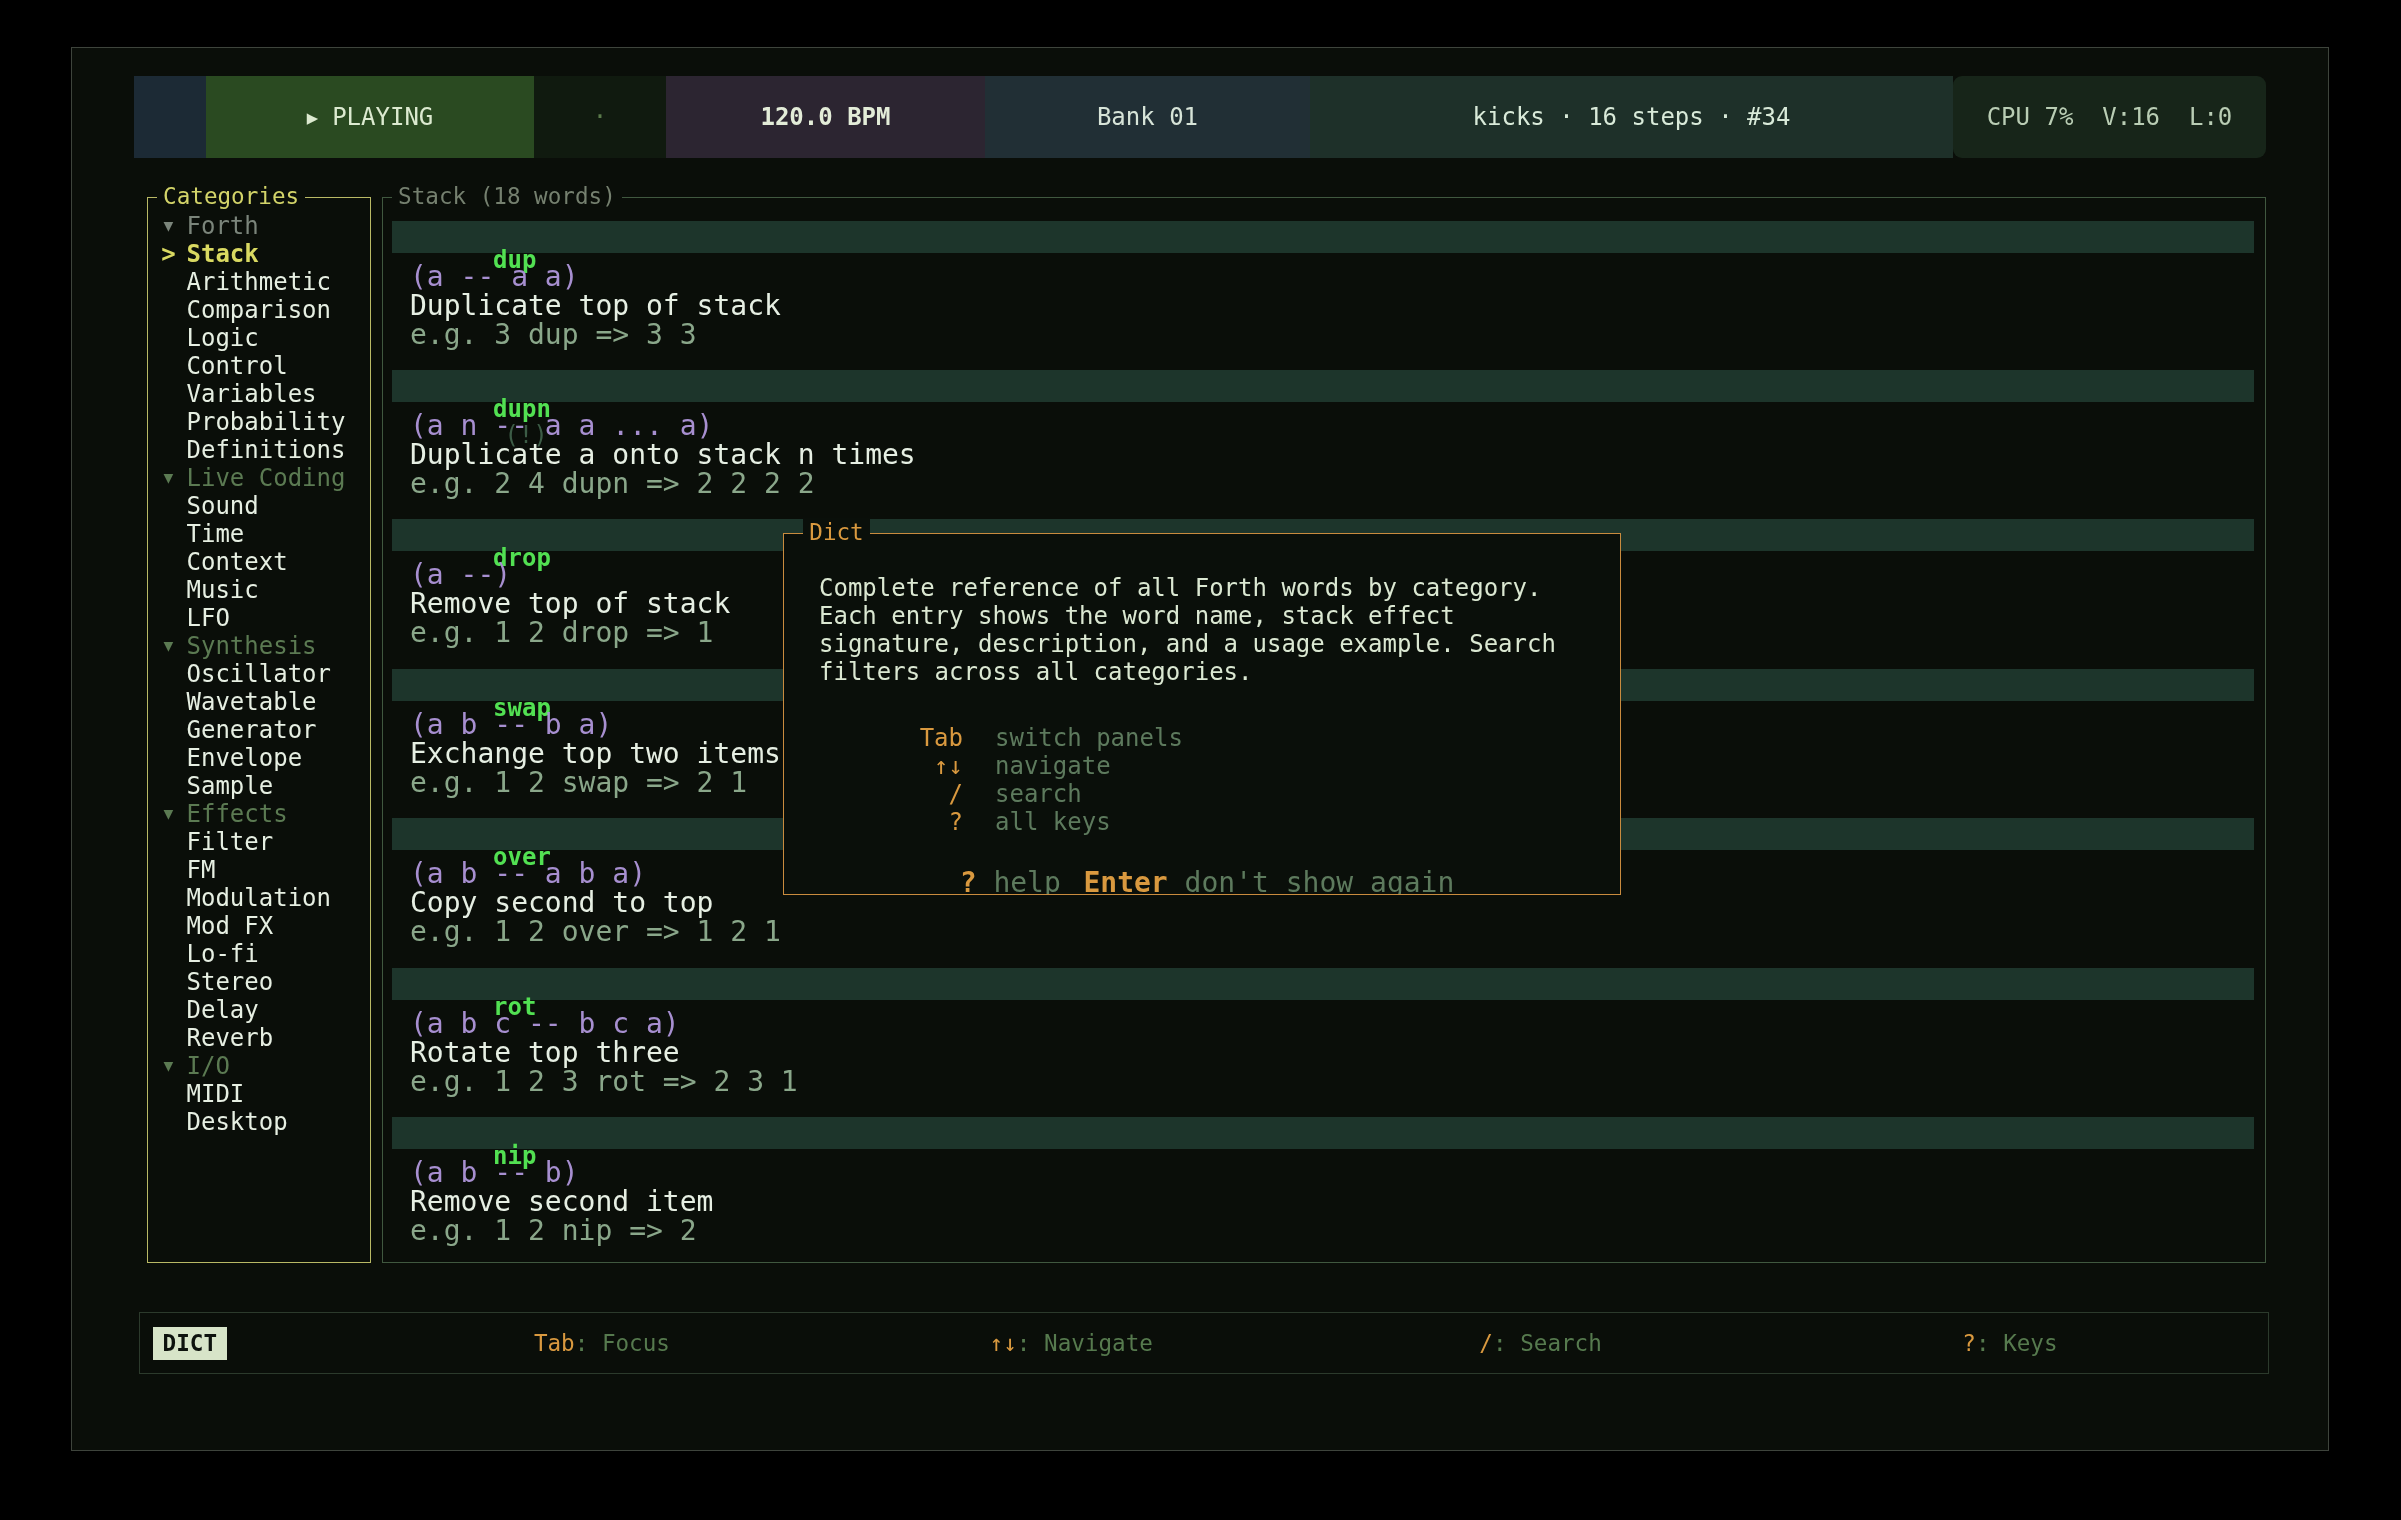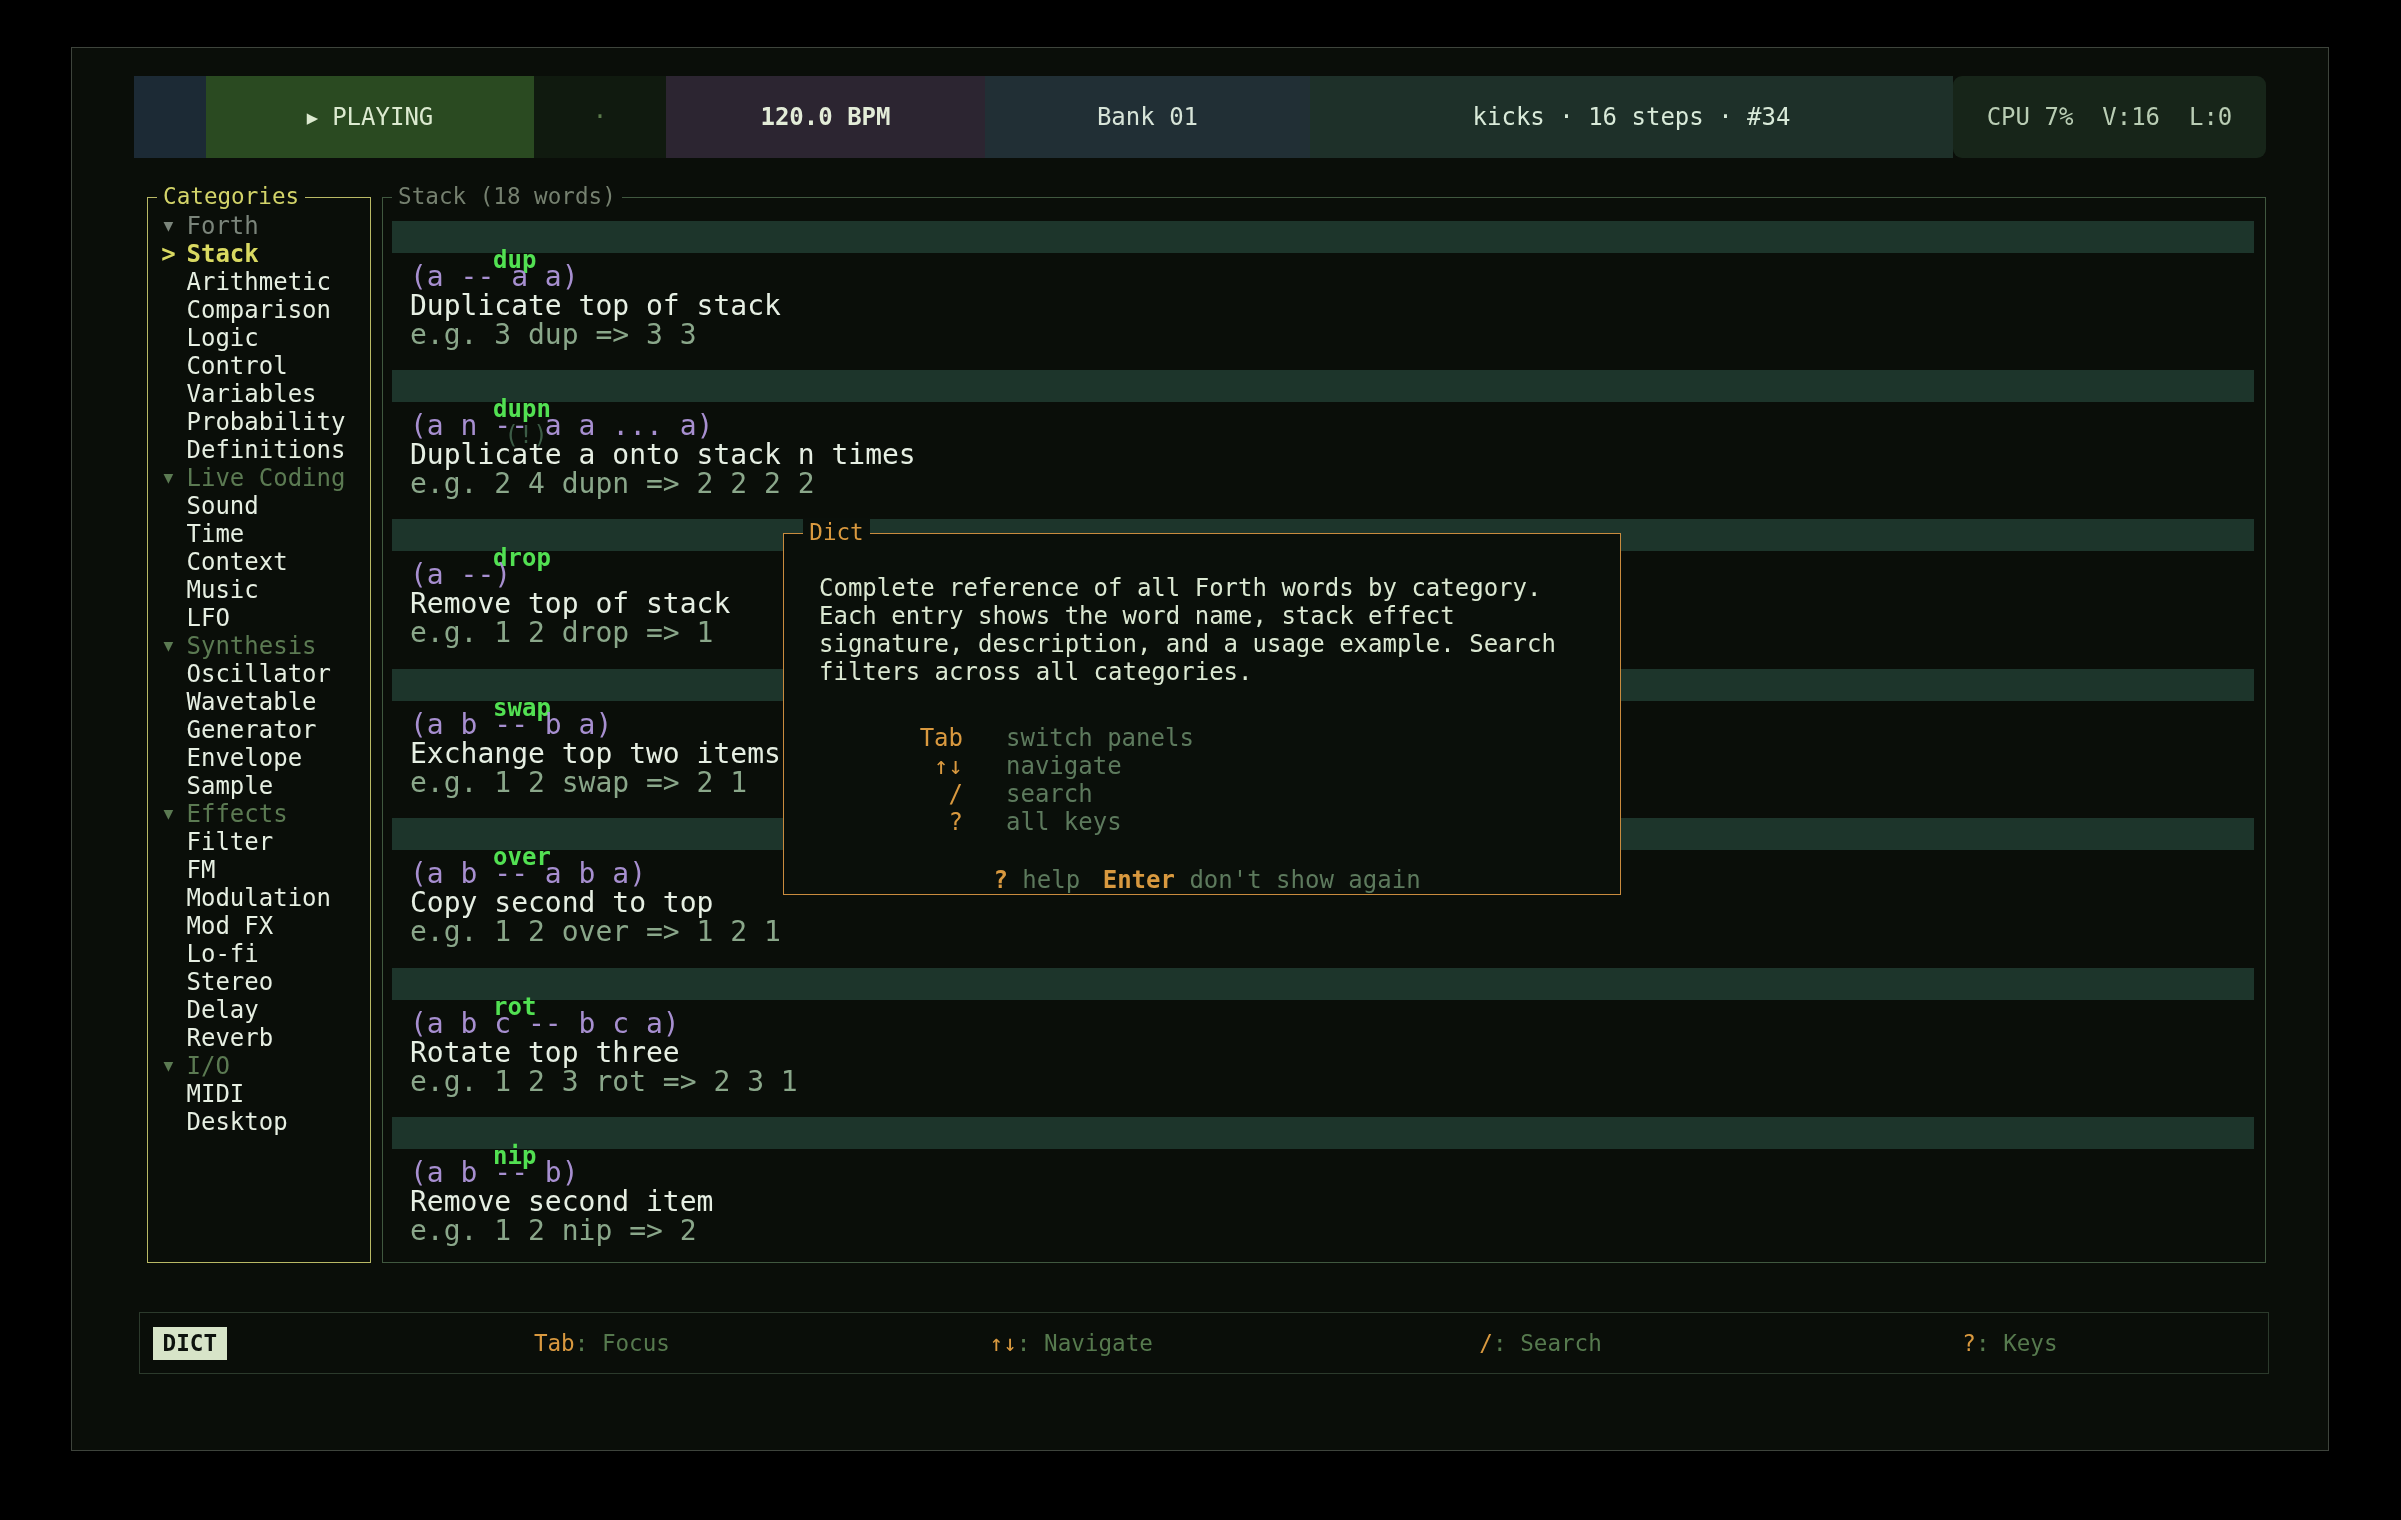--- a/index.html
+++ b/index.html
@@ -55,22 +55,22 @@
   
   #dialog{position:absolute;left:711px;top:485px;width:838px;height:362px;
           border:1.9px solid #c98b3e;background:#0a0f0a;z-index:20;box-sizing:border-box;}
   #dialog .panel-title{color:#d9993f;left:19px;background:#0a0f0a;}
   .dlg-body{position:absolute;left:0;right:0;top:0;bottom:0;padding:40px 25px 0 35px;
             font-size:24px;overflow:hidden;}
   .dlg-par div{line-height:28px;color:#dbe8d2;white-space:pre;}
   .dlg-keys{margin-top:38px;}
   .dlg-keyrow{display:flex;line-height:28px;}
   .dlg-key{width:144px;flex:none;text-align:right;color:#d9993f;white-space:pre;}
-  .dlg-action{margin-left:43px;color:#5d7a5d;white-space:pre;}
-  .dlg-footer{margin-top:30px;text-align:center;color:#5d7a5d;font-size:24px;white-space:pre;}
+  .dlg-action{margin-left:32px;color:#5d7a5d;white-space:pre;}
+  .dlg-footer{margin-top:30px;text-align:center;color:#5d7a5d;font-size:28px;white-space:pre;}
   .dlg-footer .k{color:#d9993f;font-weight:bold;}
   .dlg-footer .pair{margin:0 11.3px;}
 
   
   #statusbar{left:67px;top:1264px;width:2130px;height:62px;border:1.3px solid #2c3a2c;
              display:flex;align-items:center;padding:0 12.6px;box-sizing:border-box;
              font-size:22.6px;}
   .badge{background:#d7e4c8;color:#0d120d;font-weight:bold;padding:0 10px;
          line-height:33px;white-space:pre;}
   .hints{flex:1;display:flex;margin-left:113px;margin-right:38px;}

